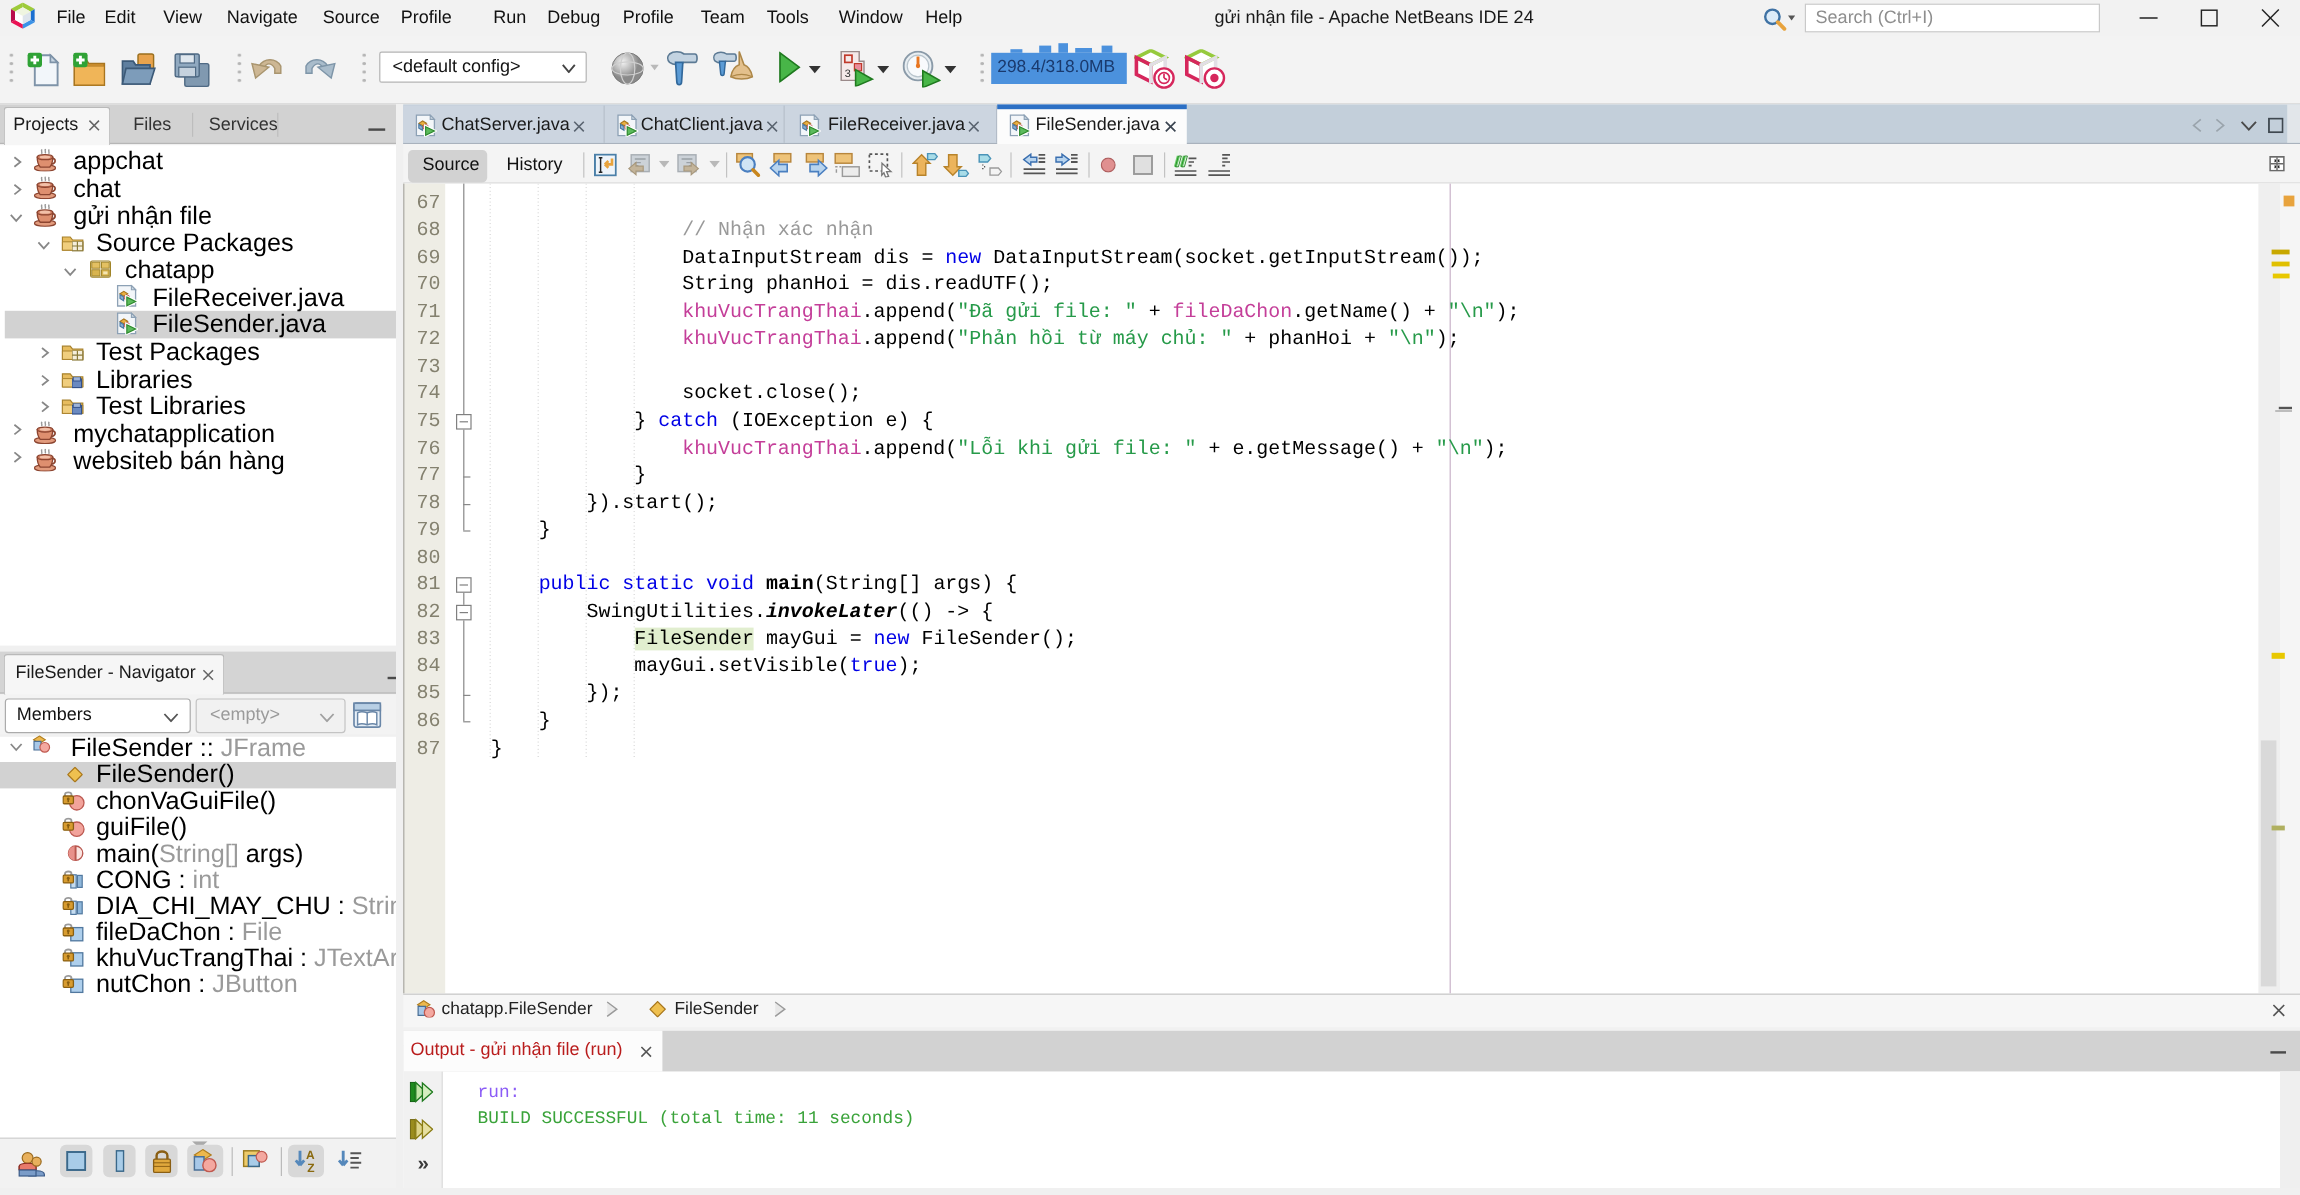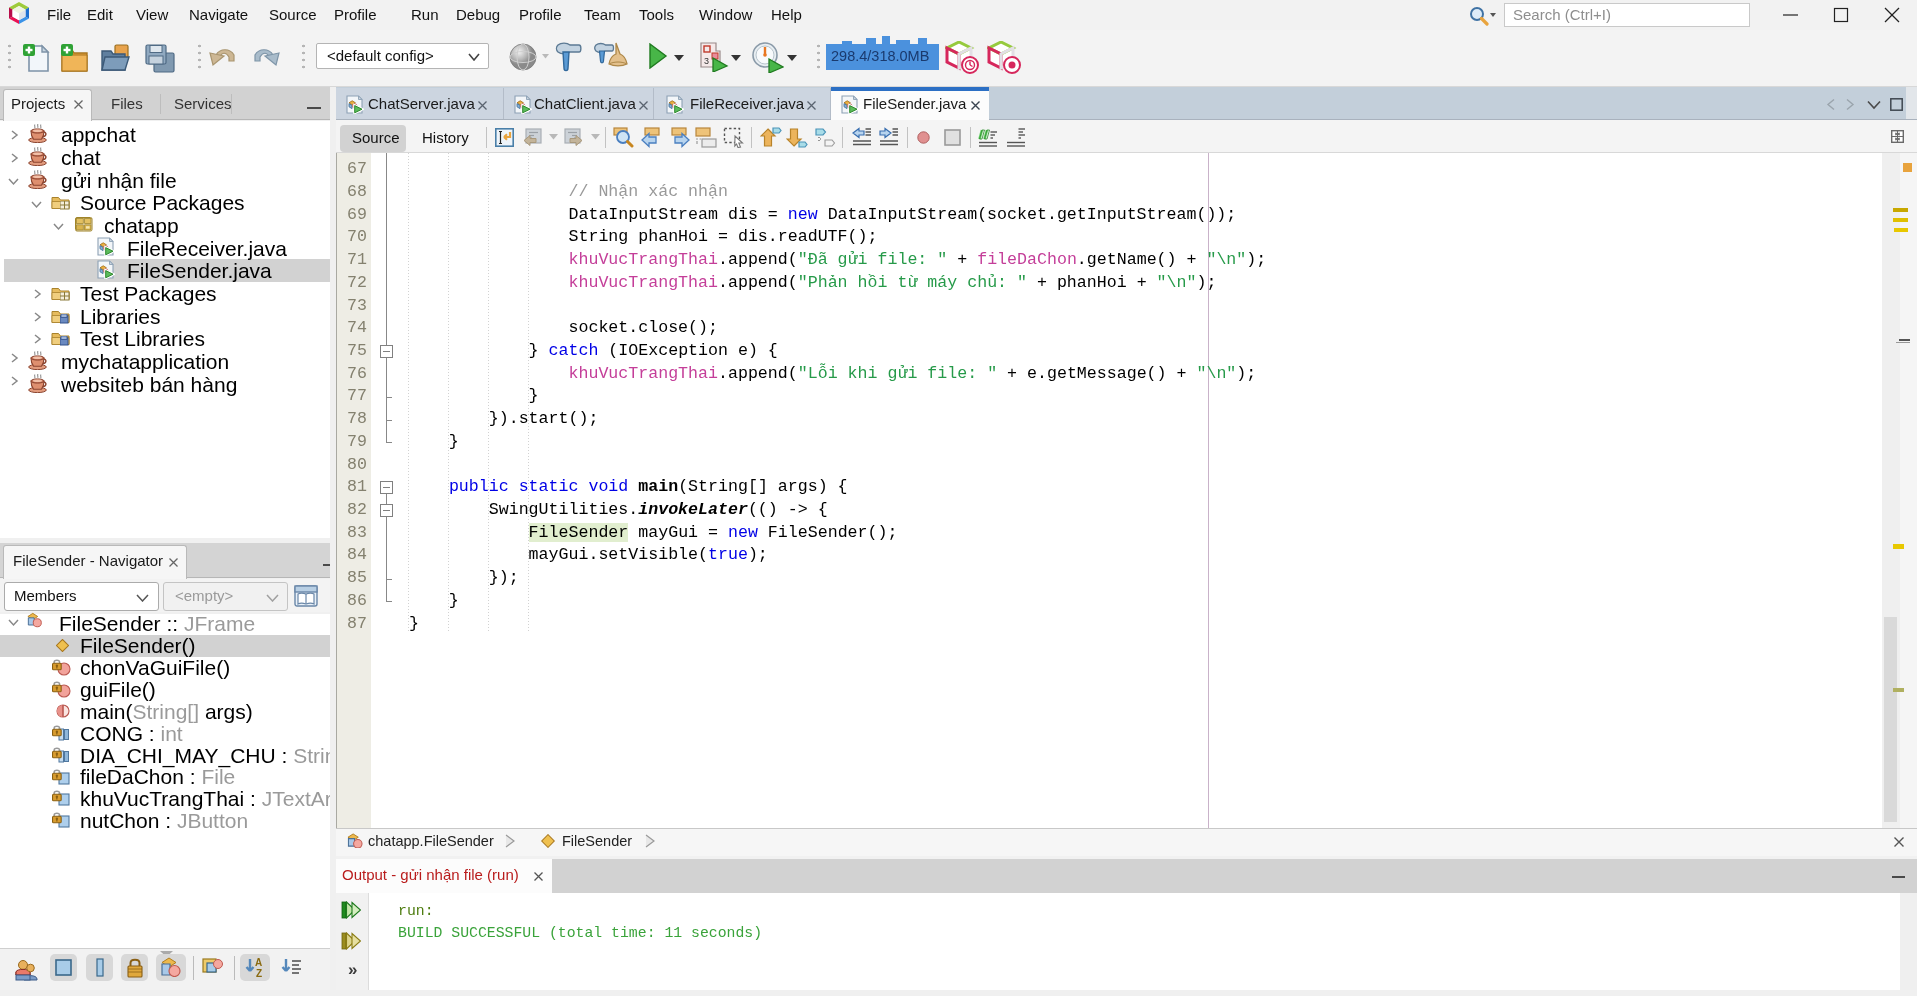--- a/index.html
+++ b/index.html
@@ -116,20 +116,21 @@
   <span class="menuitem" style="left:189px">Navigate</span>
   <span class="menuitem" style="left:269px">Source</span>
   <span class="menuitem" style="left:334px">Profile</span>
   <span class="menuitem" style="left:411px">Run</span>
   <span class="menuitem" style="left:456px">Debug</span>
   <span class="menuitem" style="left:519px">Profile</span>
   <span class="menuitem" style="left:584px">Team</span>
   <span class="menuitem" style="left:639px">Tools</span>
   <span class="menuitem" style="left:699px">Window</span>
   <span class="menuitem" style="left:771px">Help</span>
+  <span class="menuitem" style="left:1012px;color:#1a1a1a">gửi nhận file - Apache NetBeans IDE 24</span>
   <svg class="abs" style="left:1468px;top:5px" width="30" height="21" viewBox="0 0 30 21">
     <circle cx="9" cy="9" r="6" fill="#dcebf8" stroke="#3f72a4" stroke-width="2"></circle>
     <line x1="13.5" y1="13.5" x2="19" y2="19" stroke="#e8a33d" stroke-width="3.2" stroke-linecap="round"></line>
     <polygon points="22,8 28,8 25,12" fill="#555"></polygon>
   </svg>
   <div class="abs" style="left:1504px;top:3px;width:246px;height:24px;background:#fff;border:1px solid #c9c9c9;">
     <span style="position:absolute;left:8px;top:2px;font-size:15px;color:#8e8e8e">Search (Ctrl+I)</span>
   </div>
   <svg class="abs" style="left:1776px;top:0" width="141" height="30" viewBox="0 0 141 30">
     <line x1="7" y1="15" x2="22" y2="15" stroke="#222" stroke-width="1.2"></line>
@@ -807,18 +808,18 @@
 </div>
 <div class="abs" style="left:336px;top:893px;width:1581px;height:97px;background:#fff;">
   <div class="abs" style="left:0;top:0;width:33px;height:97px;background:#f1f1f1;border-right:1px solid #dcdcdc;"></div>
   <svg class="abs" style="left:5px;top:8px" width="20" height="18" viewBox="0 0 19 18">
       <use href="#greenrun2"></use>
     </svg>
   <svg class="abs" style="left:5px;top:39px" width="20" height="18" viewBox="0 0 19 18">
       <use href="#oliverun2"></use>
     </svg>
   <span class="abs" style="left:12px;top:67px;font-size:17px;font-weight:bold;color:#3a3a3a;">»</span>
-  <span class="abs mono" style="left:62px;top:10px;font-size:14.8px;color:#4d7c0f;">run:</span>
+  <span class="abs mono" style="left:62px;top:10px;font-size:14.8px;color:#8b5cf6;">run:</span>
   <span class="abs mono" style="left:62px;top:32px;font-size:14.8px;color:#3aa33a;text-align:right;">BUILD SUCCESSFUL (total time: 11 seconds)</span>
   <div class="abs" style="left:1564px;top:0;width:17px;height:97px;background:#efefef;"></div>
 </div>
 
 <div id="bottomstrip" class="abs" style="left:0;top:990px;width:1917px;height:6px;background:#f0f0f0;"></div>
 
 </body></html>

